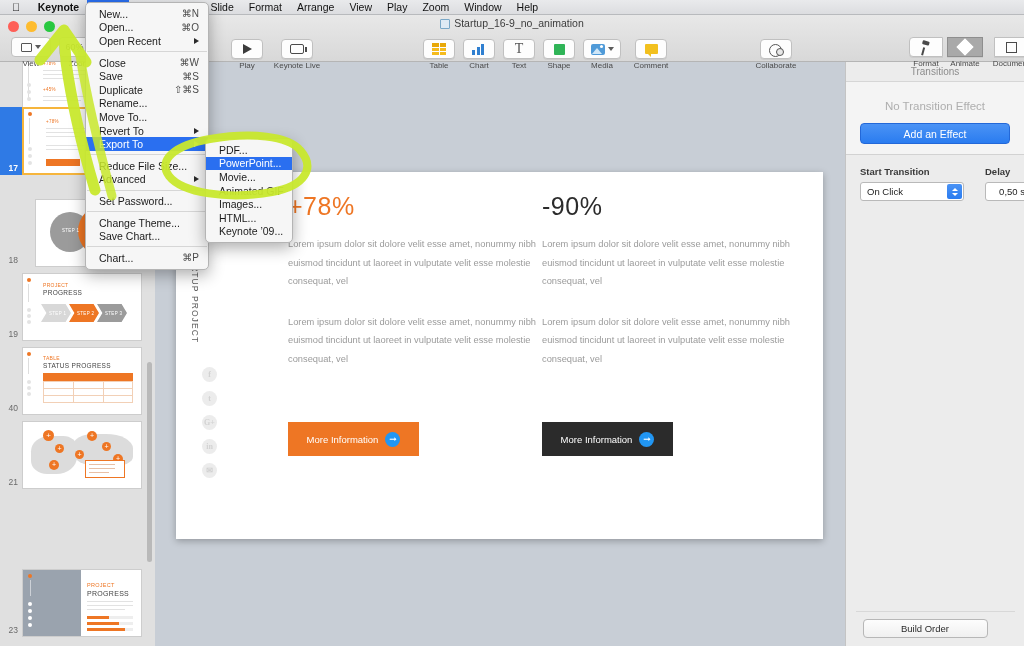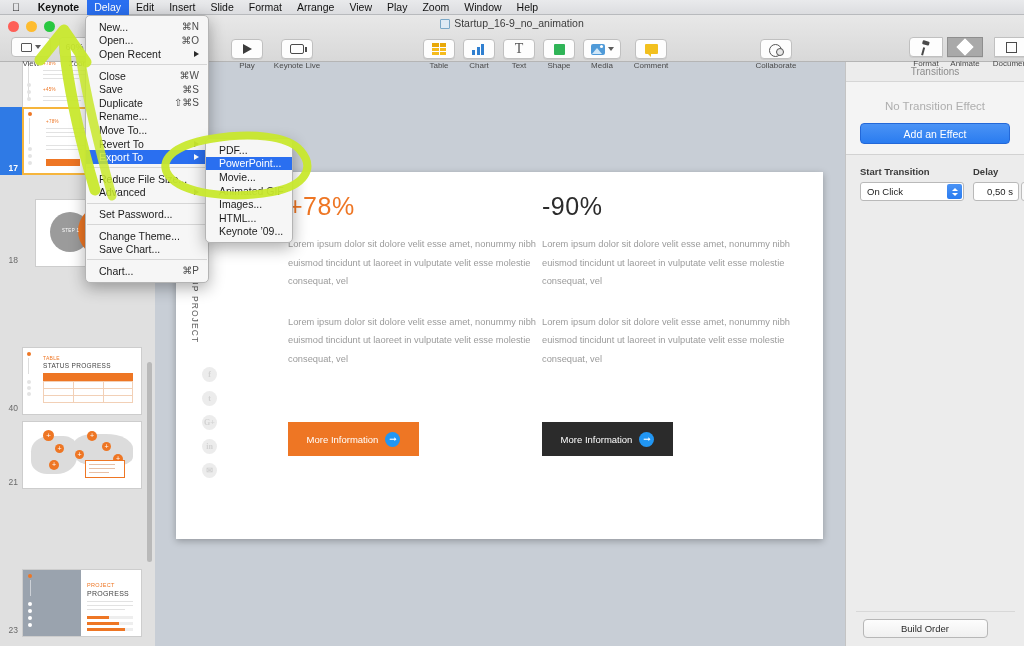--- a/index.html
+++ b/index.html
@@ -210,21 +210,21 @@
   }
   .insp-body { padding: 18px 14px 10px; background: #f4f4f4; }
   .no-effect { text-align: center; font-size: 11.5px; color: #aeaeae; margin-bottom: 11px; }
   .add-effect {
     width: 100%; height: 21px; border-radius: 4px;
     background: linear-gradient(to bottom, #4b93f5, #2a7cf0);
     color: #fff; font-size: 10.5px; border: 1px solid #2368d8;
     display: flex; align-items: center; justify-content: center;
   }
   .insp-sep { height: 1px; background: #d2d2d2; }
-  .insp-row { padding: 11px 14px 0; display: flex; gap: 9px; background: #ececec; }
+  .insp-row { padding: 11px 14px 0; display: flex; gap: 21px; background: #ececec; }
   .fld { display: flex; flex-direction: column; }
   .fld-lbl { font-size: 9.5px; color: #3a3a3a; font-weight: bold; margin-bottom: 5px; }
   .select-box {
     width: 104px; height: 19px; background: #fff; border: 1px solid #b9b9b9;
     border-radius: 3px; display: flex; align-items: center;
     padding-left: 6px; font-size: 9.5px; color: #222; position: relative;
   }
   .stepper-blue {
     position: absolute; right: 1px; top: 1px; width: 15px; height: 15px;
     background: linear-gradient(to bottom, #4b93f5, #2a7cf0); border-radius: 2px;
@@ -258,21 +258,21 @@
   .insp-divider { position: absolute; left: 10px; bottom: 34px; width: 159px; height: 1px; background: #d8d8d8; }
 
   
   .menu-panel {
     position: absolute; background: #f6f6f6;
     border: 1px solid #b4b4b4; border-radius: 5px;
     box-shadow: 0 5px 16px rgba(0,0,0,0.32);
     padding: 4px 0; z-index: 70;
     font-size: 10.5px; color: #1a1a1a;
   }
-  #file-menu { left: 85px; top: 15px; width: 124px; }
+  #file-menu { left: 85px; top: 2px; width: 124px; }
   #export-submenu { left: 205px; top: 138px; width: 88px; }
   .mi {
     height: 13.6px; display: flex; align-items: center;
     padding: 0 9px 0 13px; white-space: nowrap; position: relative;
   }
   .mi.hl { background: #2a6ff0; color: #ffffff; }
   .mi .key { margin-left: auto; color: #4a4a4a; font-size: 10px; padding-left: 14px; }
   .mi .sub-arrow {
     margin-left: auto; width: 0; height: 0;
     border-top: 3.5px solid transparent; border-bottom: 3.5px solid transparent;
@@ -485,20 +485,38 @@
     <div class="slide-row" style="top:137px;justify-content:space-between;">
       <div class="slide-num">18</div>
       <div class="thumb">
         <div style="position:absolute;left:14px;top:12px;width:40px;height:40px;border-radius:50%;background:#9b9b9b"></div>
         <div style="position:absolute;left:42px;top:5px;width:52px;height:52px;border-radius:50%;background:#ee7624"></div>
         <div class="t-hd" style="left:26px;top:28px;color:#fff">STEP 1</div>
         <div class="t-hd" style="left:62px;top:28px;color:#fff">STEP 2</div>
       </div>
     </div>
 
+    <div class="slide-row" style="top:211px;">
+      <div class="slide-num">19</div>
+      <div class="thumb">
+        <div style="position:absolute;left:4px;top:4px;width:4px;height:4px;border-radius:50%;background:#ee7624"></div>
+        <div class="t-bar-l" style="top:10px;height:18px"></div>
+        <div class="t-dot" style="top:34px"></div>
+          <div class="t-dot" style="top:40px"></div>
+          <div class="t-dot" style="top:46px"></div>
+        <div class="t-hd" style="left:20px;top:8px;color:#ee7624;font-size:5px">PROJECT</div>
+        <div class="t-hd" style="left:20px;top:15px;color:#444;font-size:6.5px">PROGRESS</div>
+        <div style="position:absolute;left:18px;top:30px;width:30px;height:18px;background:#d8d8d8;clip-path:polygon(0 0,82% 0,100% 50%,82% 100%,0 100%,18% 50%)"></div>
+        <div style="position:absolute;left:46px;top:30px;width:30px;height:18px;background:#ee7624;clip-path:polygon(0 0,82% 0,100% 50%,82% 100%,0 100%,18% 50%)"></div>
+        <div style="position:absolute;left:74px;top:30px;width:30px;height:18px;background:#9b9b9b;clip-path:polygon(0 0,82% 0,100% 50%,82% 100%,0 100%,18% 50%)"></div>
+        <div class="t-hd" style="left:26px;top:37px;color:#fff">STEP 1</div>
+        <div class="t-hd" style="left:54px;top:37px;color:#fff">STEP 2</div>
+        <div class="t-hd" style="left:82px;top:37px;color:#fff">STEP 3</div>
+      </div>
+    </div>
 
     <div class="slide-row" style="top:285px;">
       <div class="slide-num">40</div>
       <div class="thumb">
         <div style="position:absolute;left:4px;top:4px;width:4px;height:4px;border-radius:50%;background:#ee7624"></div>
         <div class="t-bar-l" style="top:10px;height:16px"></div>
         <div class="t-dot" style="top:32px"></div>
           <div class="t-dot" style="top:38px"></div>
           <div class="t-dot" style="top:44px"></div>
         <div class="t-hd" style="left:20px;top:7px;color:#ee7624;font-size:5px">TABLE</div>

